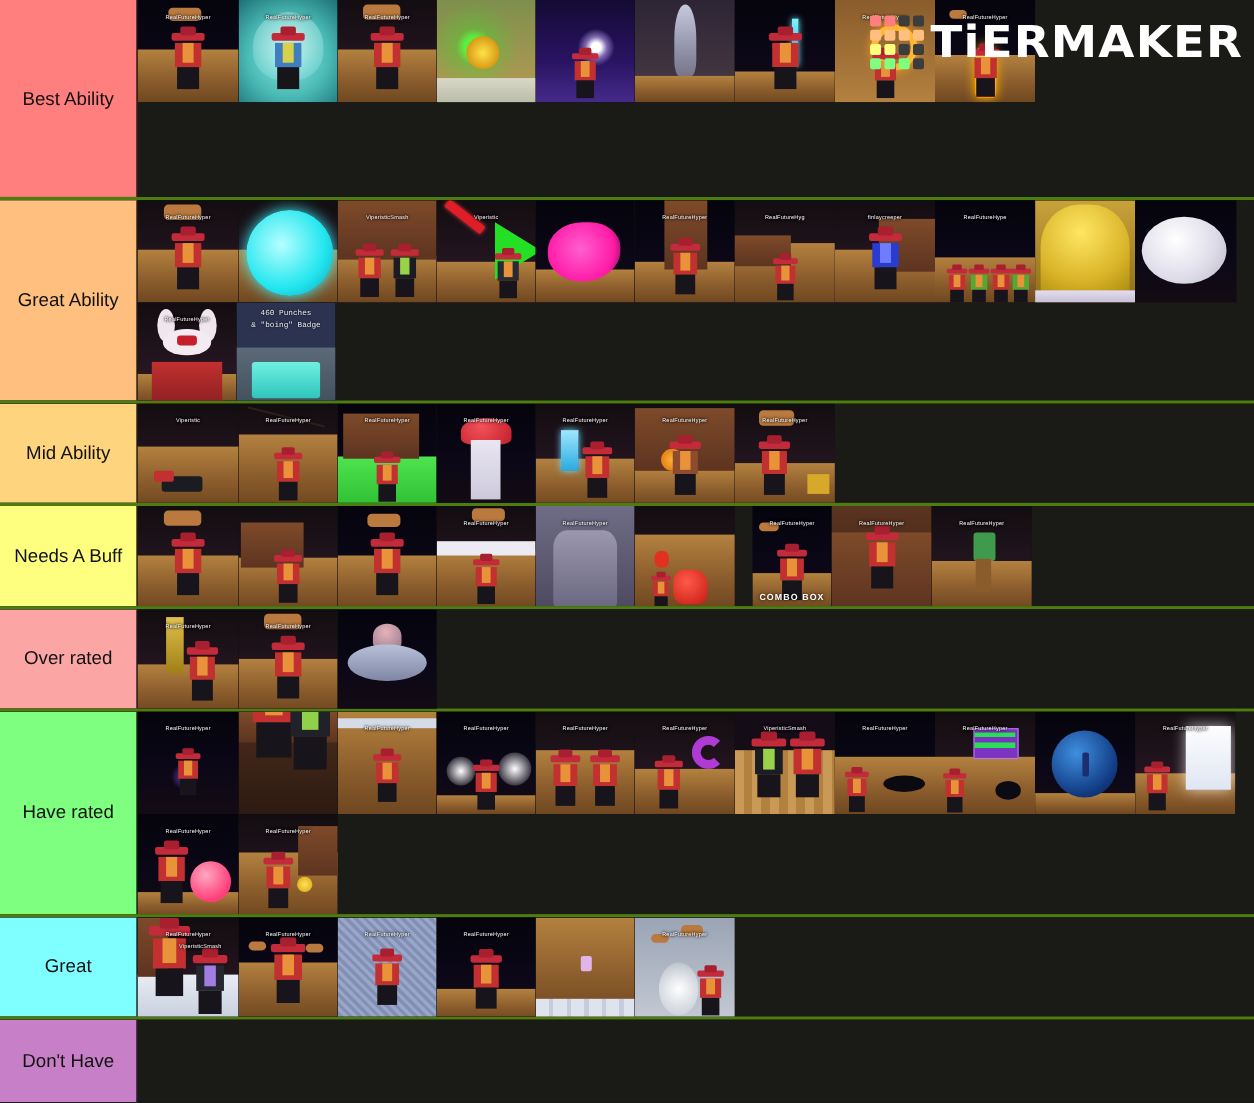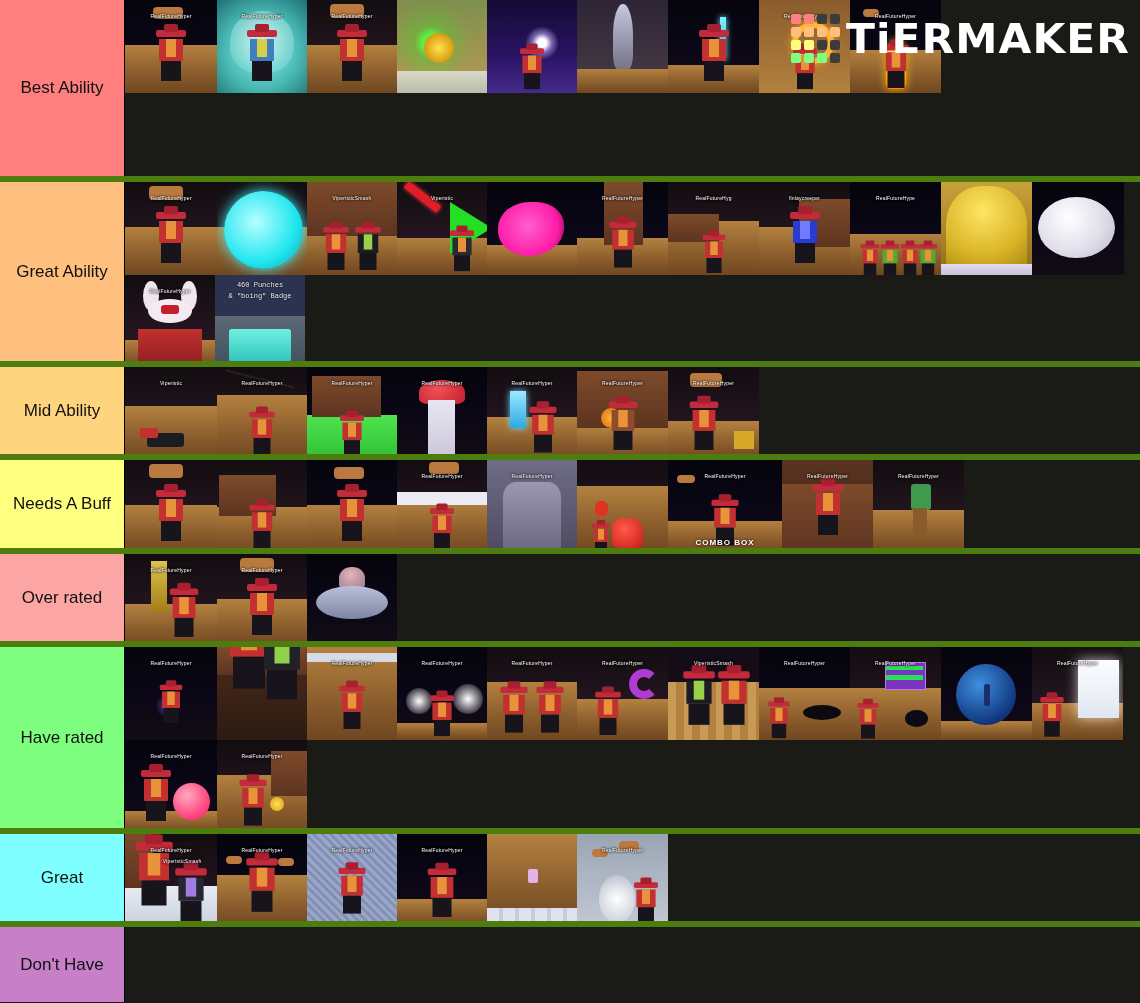--- a/index.html
+++ b/index.html
@@ -10,21 +10,21 @@
     overflow:hidden;
   }
   #tier-list {
     width:1140px; height:1003px;
     display:flex; flex-direction:column;
     background:#1a1a17;
   }
   .tier-row {
     display:flex;
     width:100%;
-    border-bottom:6px solid #4d7c0f;
+    border-bottom:3px solid #4d7c0f;
     background:#1a1a17;
     overflow:hidden;
   }
   .tier-row:last-child { border-bottom:none; }
 
   .tier-label {
     width:125px;
     flex:0 0 125px;
     display:flex; align-items:center; justify-content:center;
     text-align:center;
@@ -597,21 +597,21 @@
             <div class="char" style="bottom: 12%; height: 31.2px; width: 34px; transform: translateX(-50%) scale(0.6); transform-origin: center bottom; left: 26%;">
               <span class="hat" style="top:0">
                 <b></b>
               </span>
               <span class="torso" style="top:9px;height:22px;background:#c2302f"></span>
               <span class="scarf" style="top:9px;height:18px;background:#e8933a"></span>
               <span class="legs" style="top:31px;height:20px"></span>
             </div>
           </div>
         </div>
-        <div class="tier-item" style="width: 114px;">
+        <div class="tier-item" style="width: 72px; margin-left: 16px;">
           <div class="scene sky-space">
             <div class="ground-sand" style="height: 34%;"></div>
             <div class="tree-cap" style="left: 8%; top: 16%; width: 18px; height: 8px;"></div>
             <div class="char" style="bottom: 12%; height: 46.8px; width: 34px; transform: translateX(-50%) scale(0.9); transform-origin: center bottom;">
               <span class="hat" style="top:0">
                 <b></b>
               </span>
               <span class="torso" style="top:9px;height:22px;background:#c2302f"></span>
               <span class="scarf" style="top:9px;height:18px;background:#e8933a"></span>
               <span class="legs" style="top:31px;height:20px"></span>

